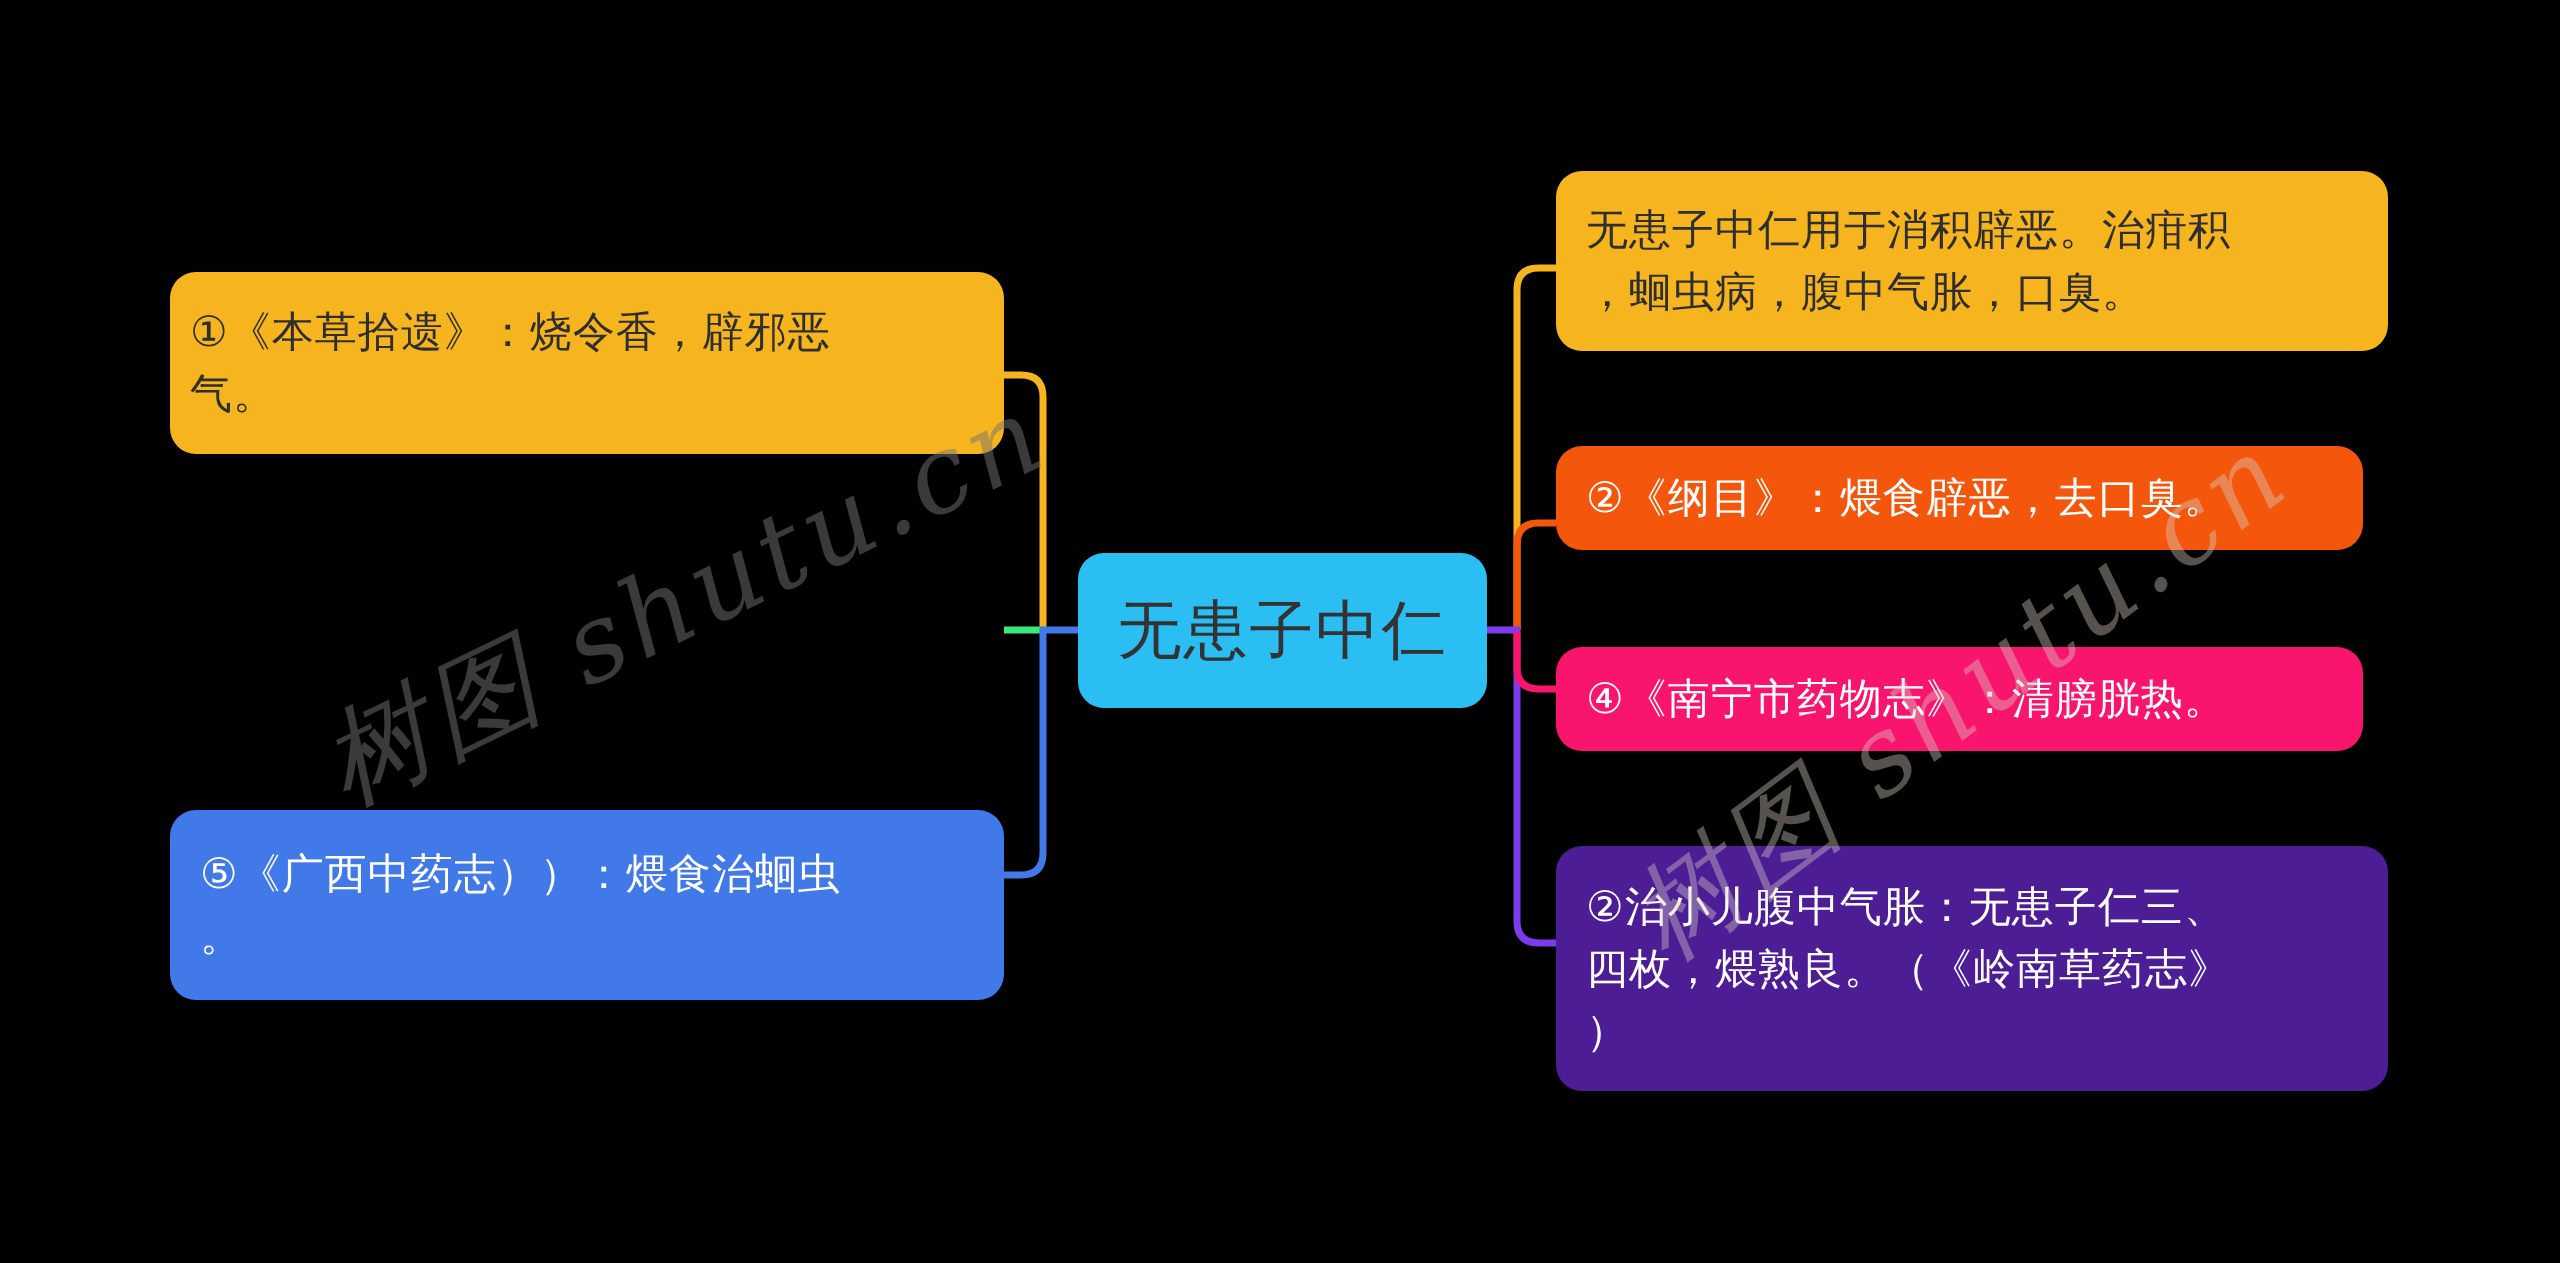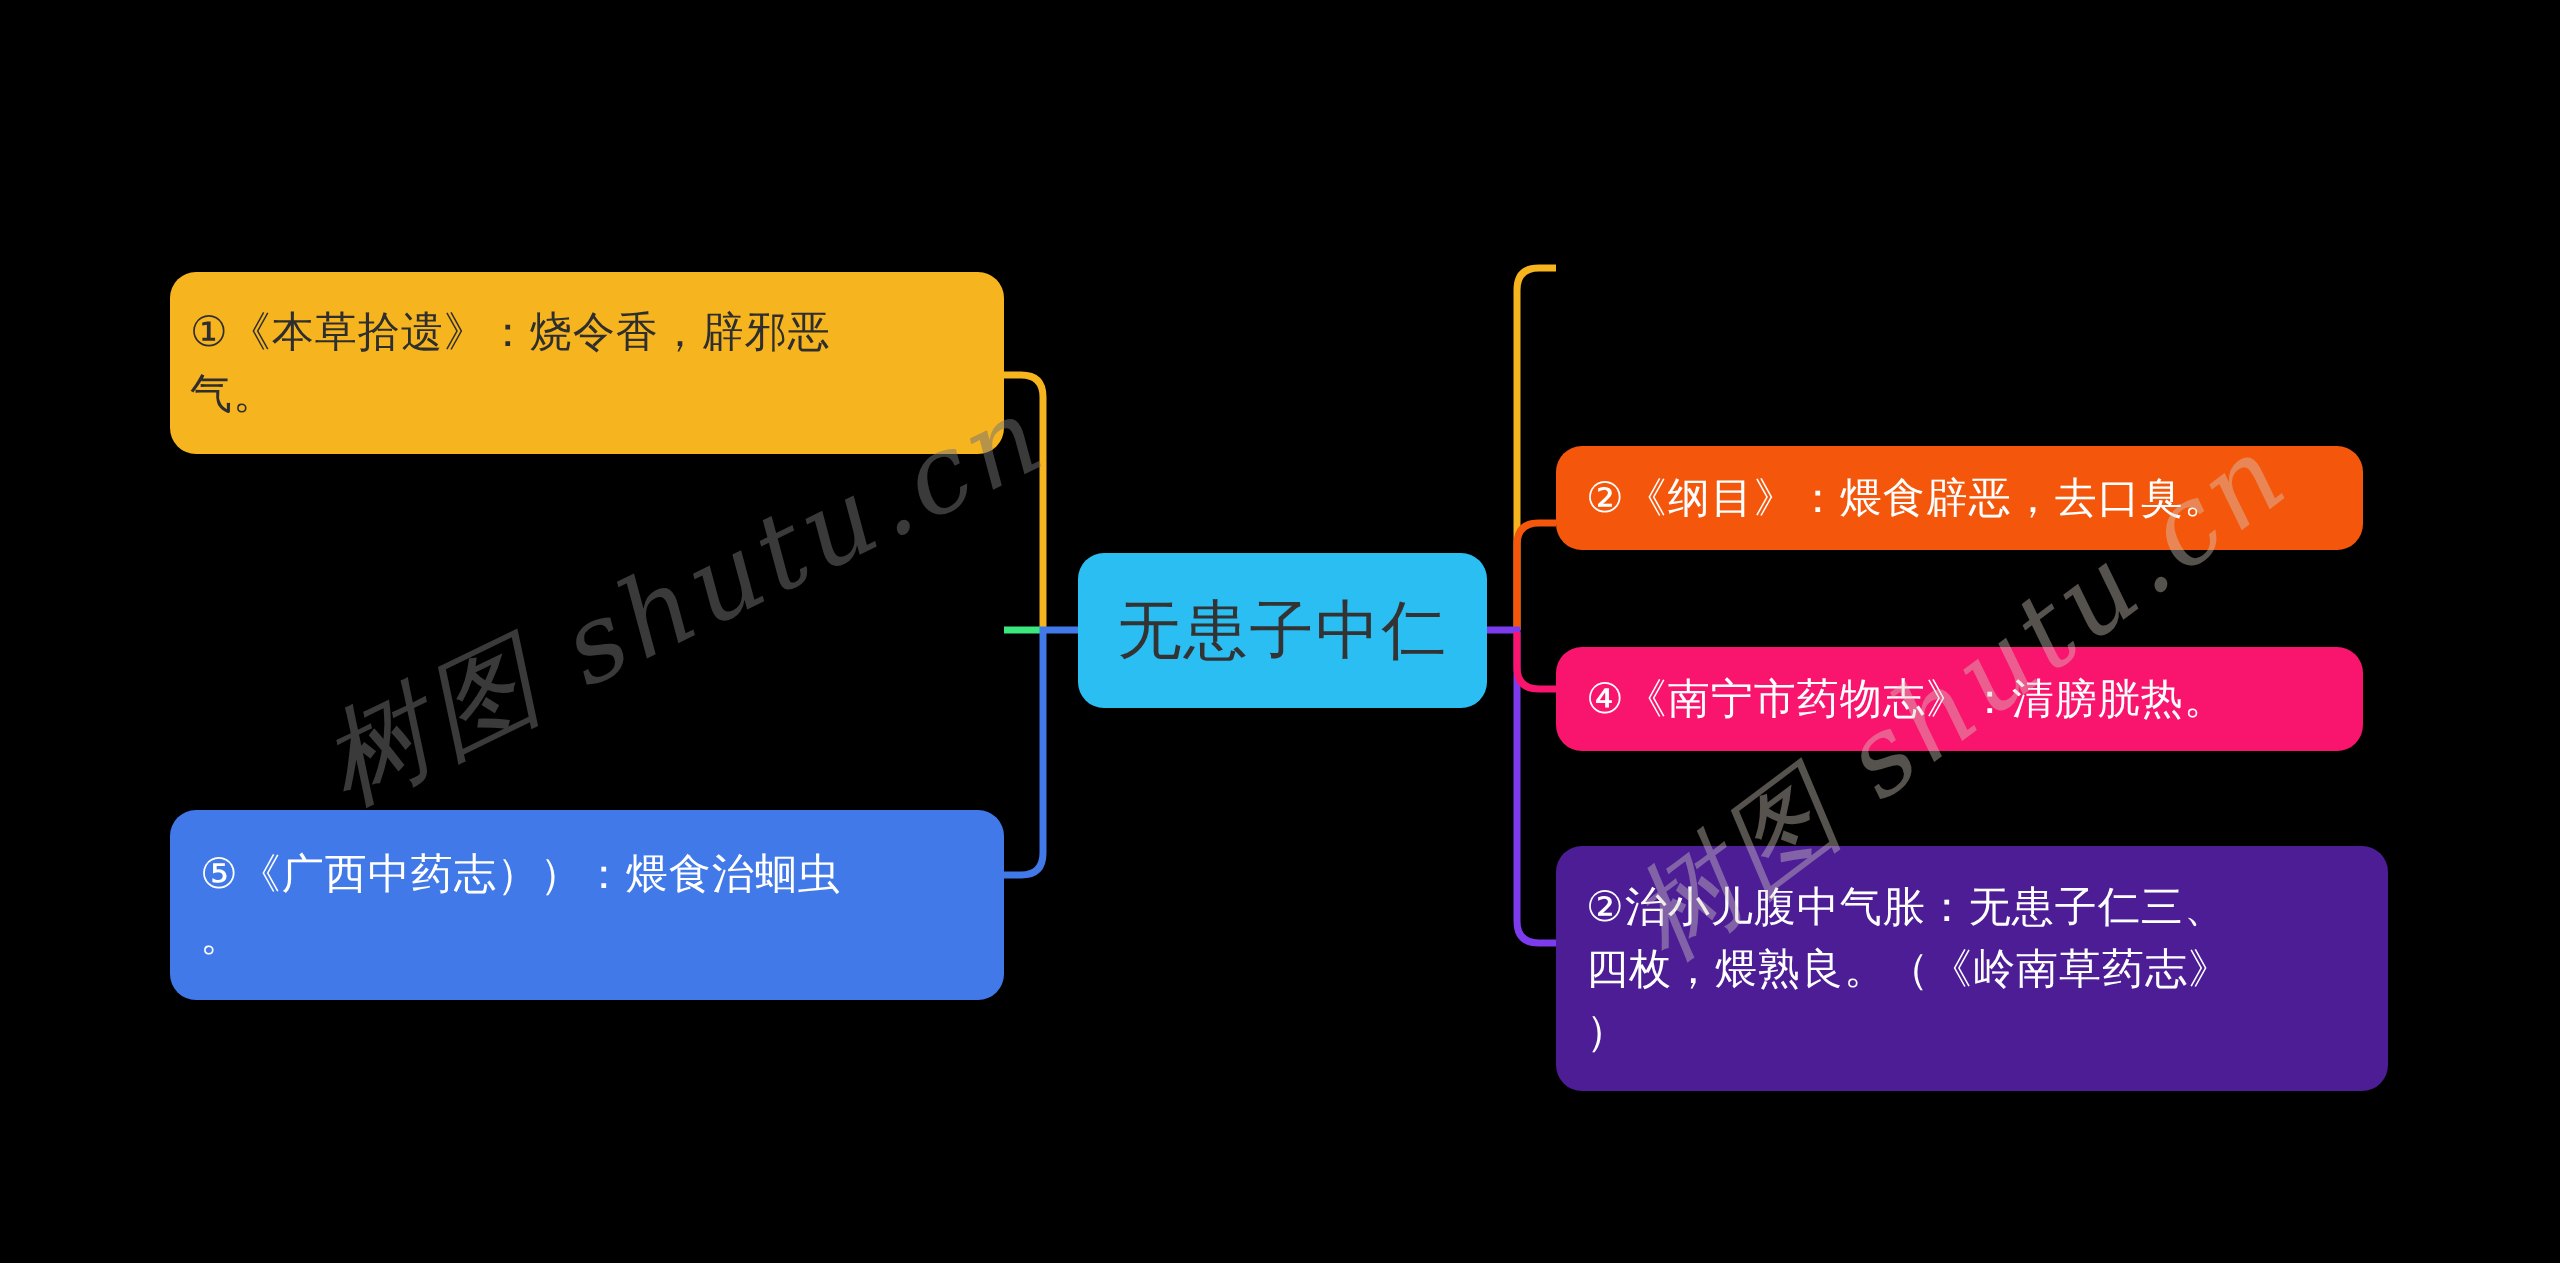--- a/index.html
+++ b/index.html
@@ -79,20 +79,22 @@
 
   <div class="node n-l1" style="background: rgb(246, 180, 31); color: rgb(46, 46, 46);">①《本草拾遗》：烧令香，辟邪恶
 气。</div>
 
 
   <div class="node n-l3" style="background: rgb(65, 121, 233); color: rgb(255, 255, 255);">⑤《广西中药志））：煨食治蛔虫
 。</div>
 
   <div class="root-node n-root" style="background: rgb(43, 190, 243); color: rgb(51, 51, 51);">无患子中仁</div>
 
+  <div class="node n-r1" style="background: rgb(246, 180, 31); color: rgb(46, 46, 46);">无患子中仁用于消积辟恶。治疳积
+，蛔虫病，腹中气胀，口臭。</div>
 
   <div class="node n-r3" style="background: rgb(249, 20, 110); color: rgb(255, 255, 255);">④《南宁市药物志》：清膀胱热。</div>
 
   <div class="node n-r2" style="background: rgb(244, 87, 12); color: rgb(255, 255, 255);">②《纲目》：煨食辟恶，去口臭。</div>
 
   <div class="node n-r4" style="background: #4c1d95; color: rgb(255, 255, 255);">②治小儿腹中气胀：无患子仁三、
 四枚，煨熟良。（《岭南草药志》
 ）</div>
 
   <div class="watermark wm-left" style="color: rgba(115, 115, 115, 0.5);">树图 shutu.cn</div>

